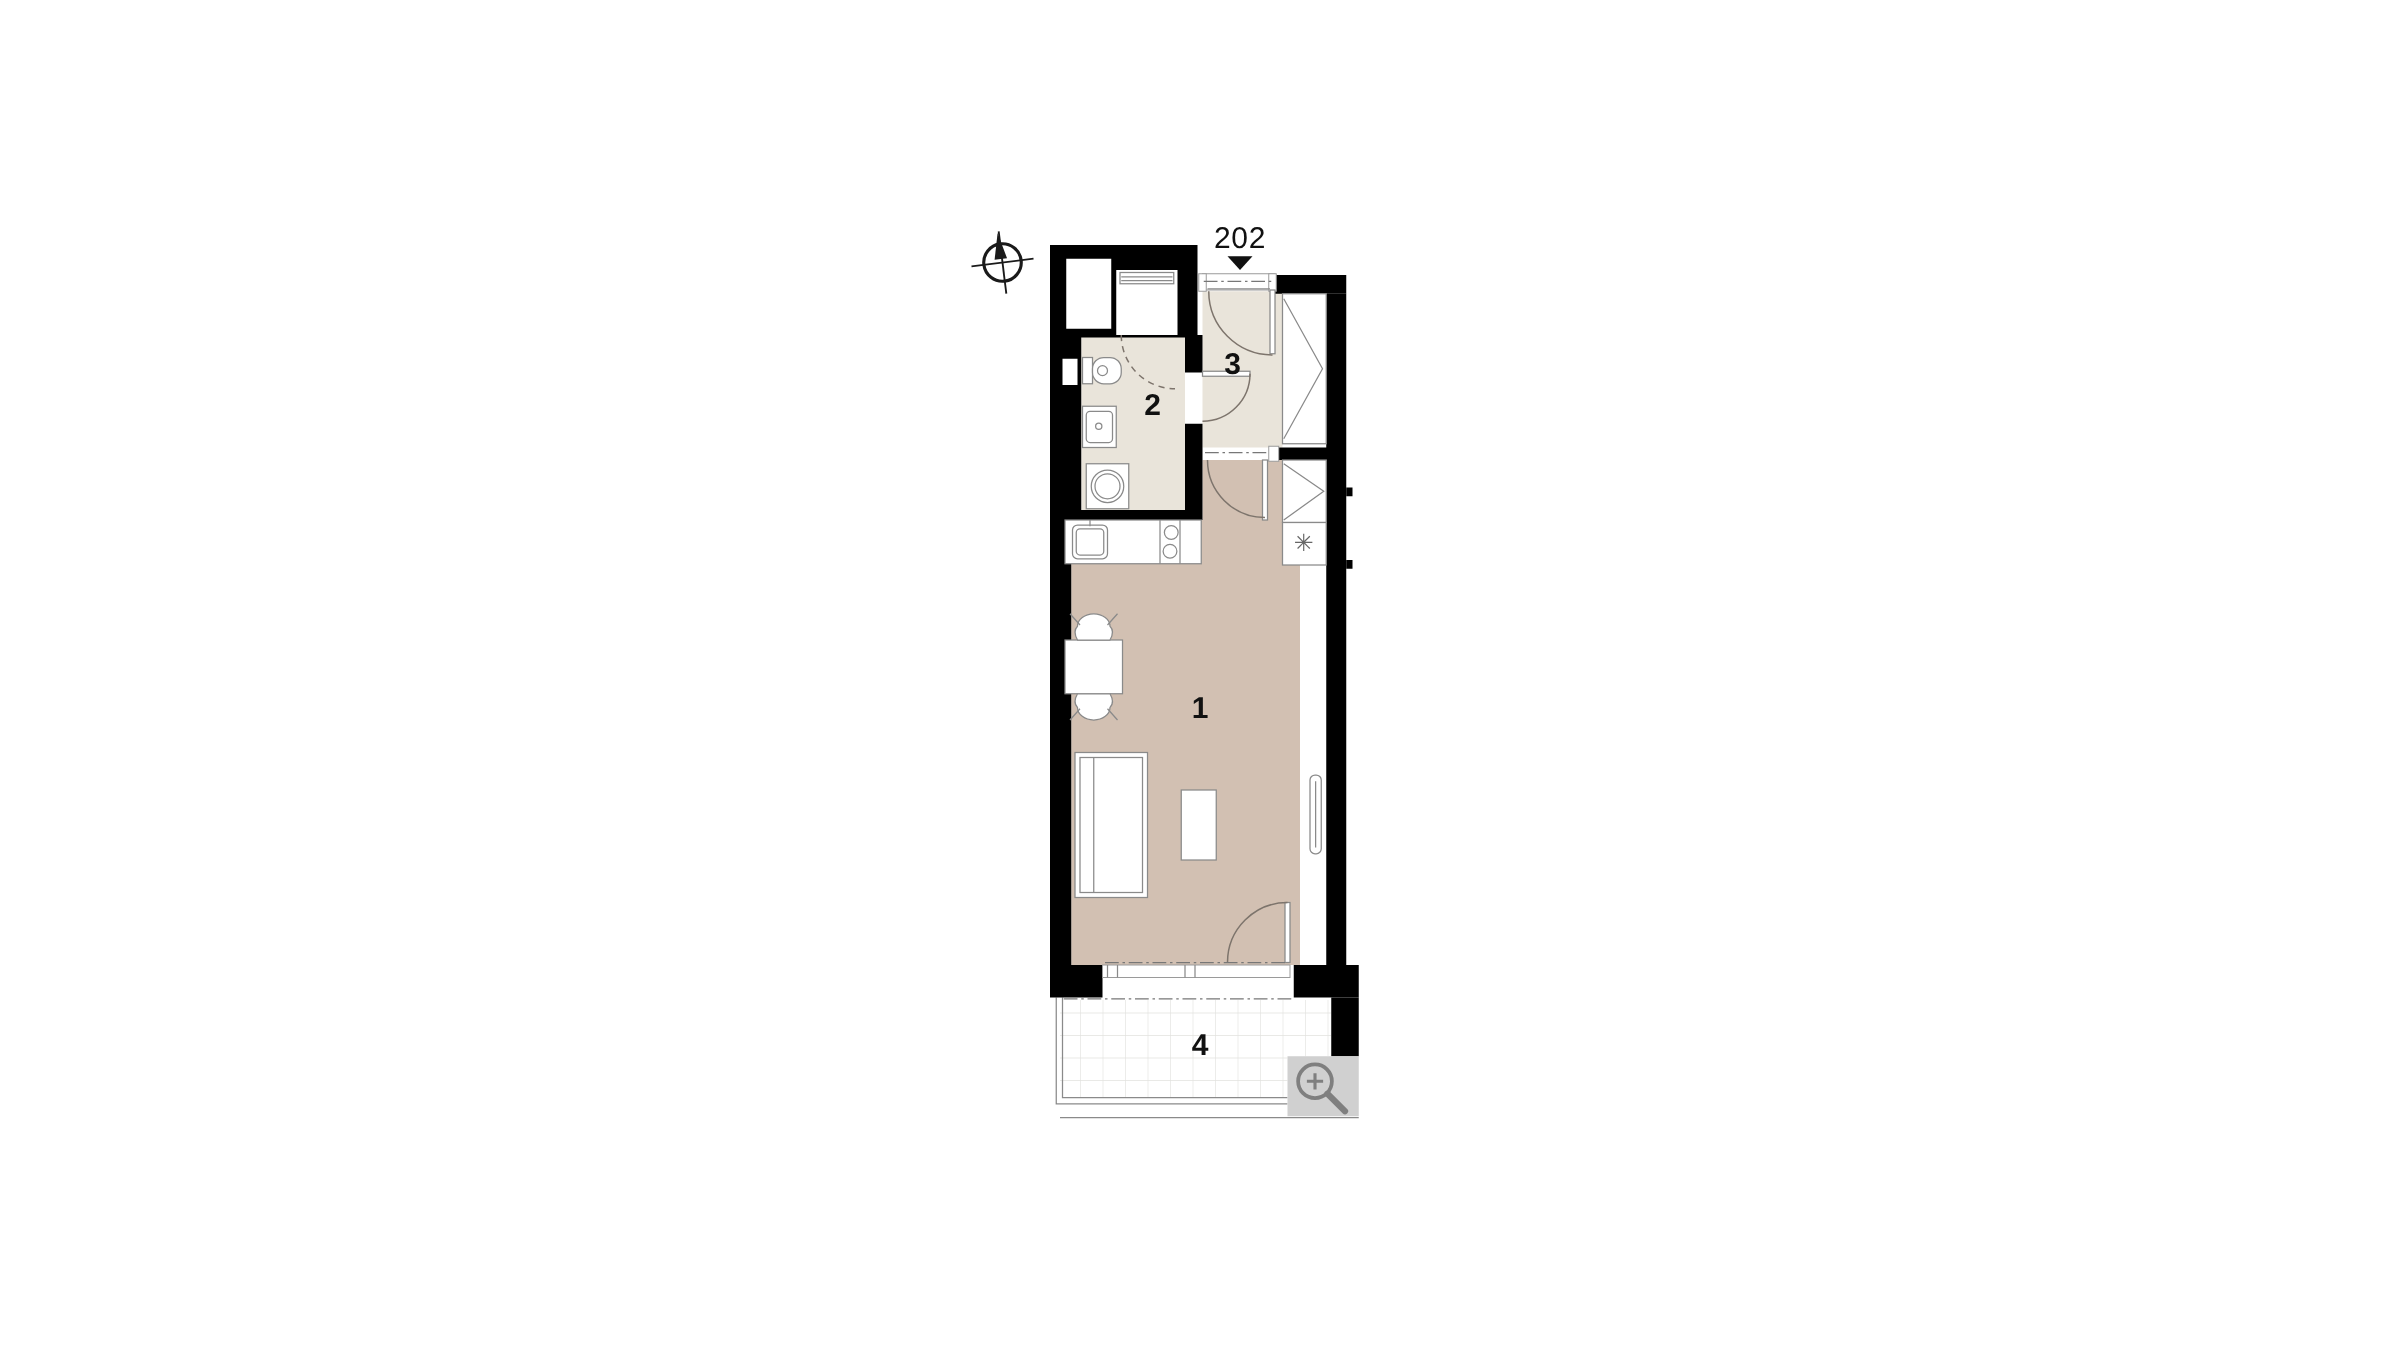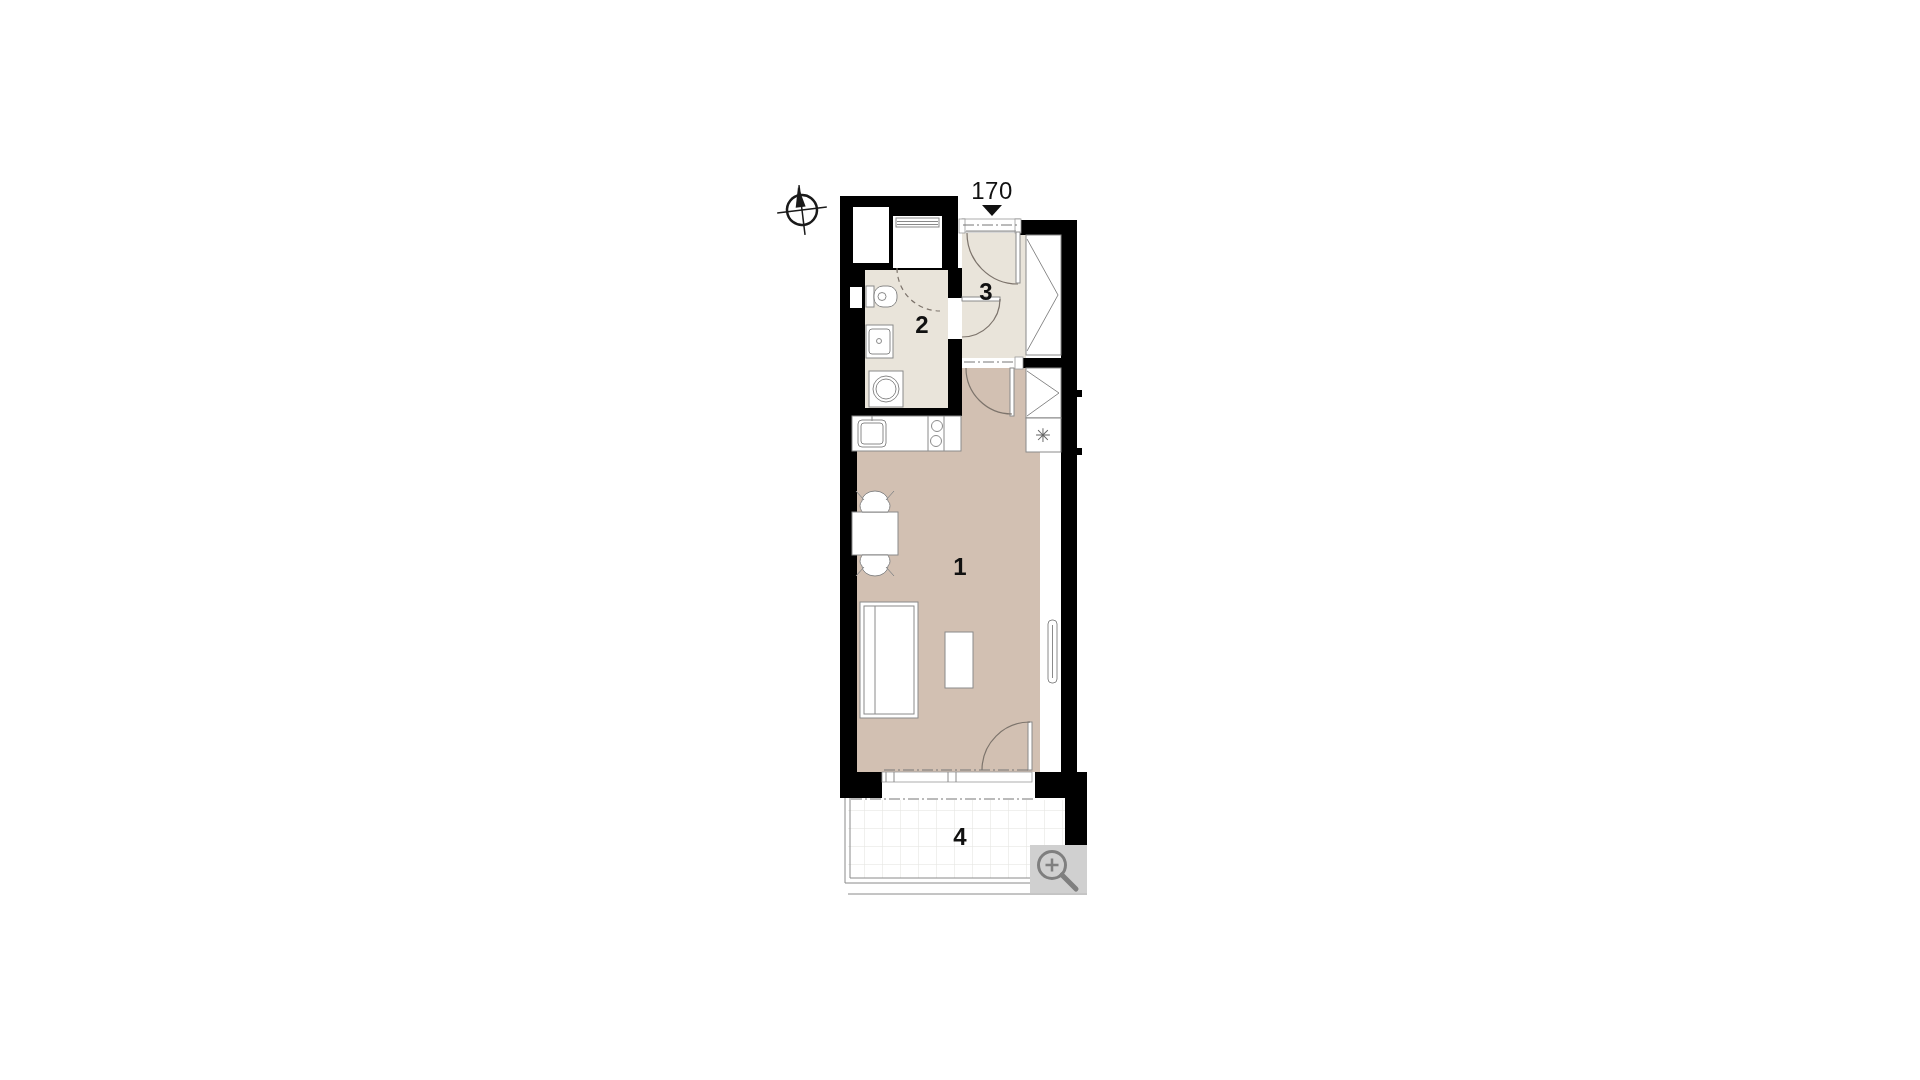--- a/index.html
+++ b/index.html
@@ -160,21 +160,21 @@
     </g>
 
     <g transform="rotate(-7 802 210)">
       <circle class="compass-stroke" cx="802" cy="210" r="15" stroke-width="2.5"></circle>
       <line class="compass-stroke" x1="802" y1="185" x2="802" y2="235" stroke-width="1.5"></line>
       <line class="compass-stroke" x1="777" y1="210" x2="827" y2="210" stroke-width="1.5"></line>
       <polygon points="796,207 801,186 806,207" fill="#1a1a1a"></polygon>
     </g>
   </svg>
 
-  <div class="unit-label" style="left:992px;top:191px">170</div>
+  <div class="unit-label" style="left:992px;top:191px">202</div>
   <div class="entry-marker" style="left:982px;top:205px"></div>
 
   <div class="room-num" style="left:960px;top:567px">1</div>
   <div class="room-num" style="left:922px;top:325px">2</div>
   <div class="room-num" style="left:986px;top:292px">3</div>
   <div class="room-num" style="left:960px;top:837px">4</div>
 
   <div class="flue" style="left:1043px;top:435px">✳</div>
 
   <button class="zoom-btn">

